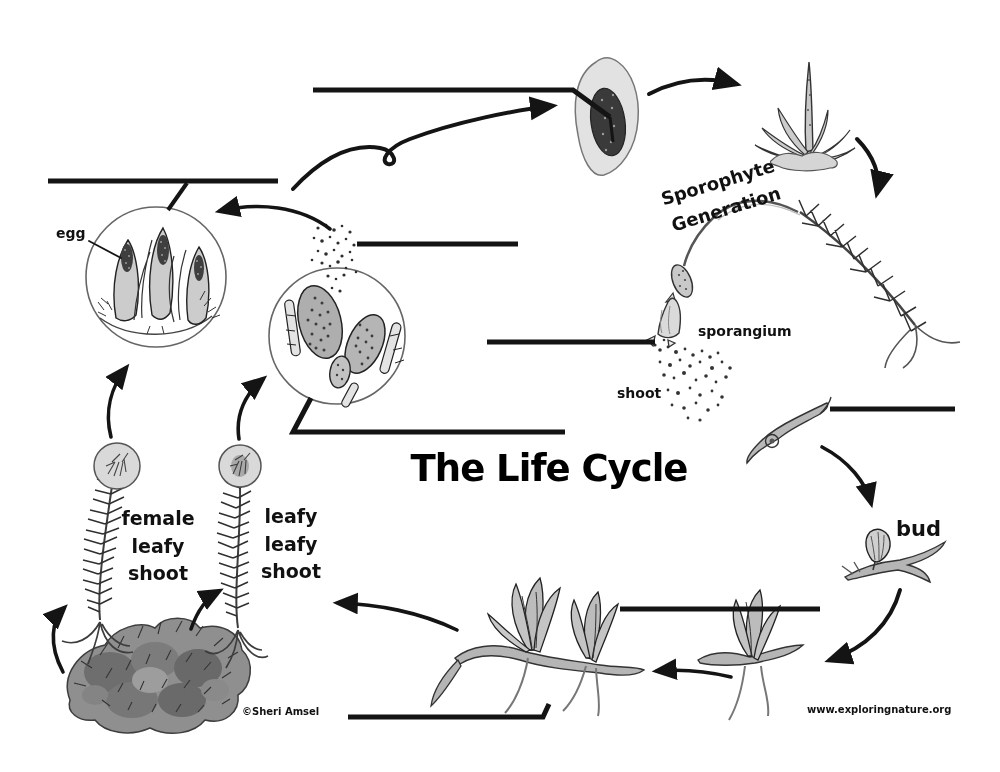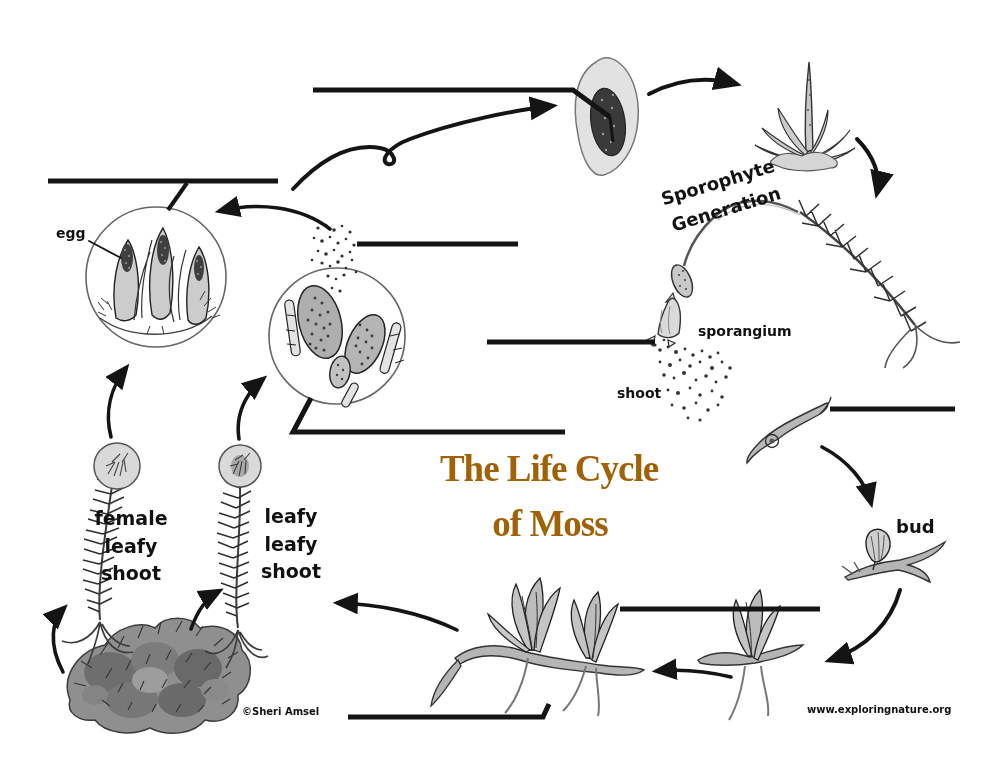--- a/index.html
+++ b/index.html
@@ -2,23 +2,23 @@
 <html><head>
 <meta charset="utf-8">
 <style>
   html,body{margin:0;padding:0;background:#fff;}
   .canvas{
     position:relative;width:1000px;height:772px;background:#ffffff;
     font-family:"DejaVu Sans","Liberation Sans",sans-serif;overflow:hidden;
   }
   .lbl{position:absolute;color:#111;font-weight:bold;line-height:1.05;}
   .lbl.small{font-size:14px;}
-  .lbl.med{font-size:18px;}
+  .lbl.med{font-size:21px;}
   .center{transform:translateX(-50%);text-align:center;}
-  .title{font-size:37px;letter-spacing:-1px;color:#a16207;font-family:Liberation Serif, serif;}
+  .title{font-size:37px;letter-spacing:-1px;color:#000000;}
   .gen-label{transform:rotate(-17deg);text-align:center;font-size:18px;width:130px;line-height:1.55;}
   .shoot-label{font-size:19px;line-height:1.45;text-align:center;transform:translateX(-50%);}
   .credit{font-size:10px;}
   svg{position:absolute;left:0;top:0;}
   svg *{vector-effect:none;}
 </style>
 </head>
 <body>
 
 <div class="canvas">
@@ -336,34 +336,33 @@
     <path marker-end="url(#ah)" stroke-width="3.6" d="M457,630 C420,612 376,604 338,603"></path>
     <path marker-end="url(#ah)" stroke-width="3.6" d="M63,672 C48,644 52,620 64,608"></path>
     <path marker-end="url(#ah)" stroke-width="3.6" d="M191,629 C198,609 208,597 219,591"></path>
     <path marker-end="url(#ah)" stroke-width="3.6" d="M111,437 C104,410 112,386 126,368"></path>
     <path marker-end="url(#ah)" stroke-width="3.6" d="M239,439 C235,414 246,393 263,379"></path>
     <path stroke-width="1.8" d="M89,241 L121,258"></path>
   </g>
 </svg>
 
   <div class="lbl title center" style="left:549px;top:450px;">The Life Cycle</div>
-  <div class="lbl title center" style="left:550px;top:505px;">of Moss</div>
 
   <div class="lbl small" style="left:56px;top:226px;">egg</div>
 
   <div class="lbl gen-label" style="left:657px;top:168px;">
     <div>Sporophyte</div>
     <div>Generation</div>
   </div>
 
   <div class="lbl small" style="left:698px;top:296px;margin-top:28px;">sporangium</div>
   <div class="lbl small" style="left:617px;top:386px;">shoot</div>
   <div class="lbl med" style="left:896px;top:518px;">bud</div>
 
-  <div class="lbl shoot-label" style="left:131px;top:505px;">
+  <div class="lbl shoot-label" style="left:158px;top:505px;">
     <div>female</div>
     <div>leafy</div>
     <div>shoot</div>
   </div>
 
   <div class="lbl shoot-label" style="left:291px;top:503px;">
     <div>leafy</div>
     <div>leafy</div>
     <div>shoot</div>
   </div>

